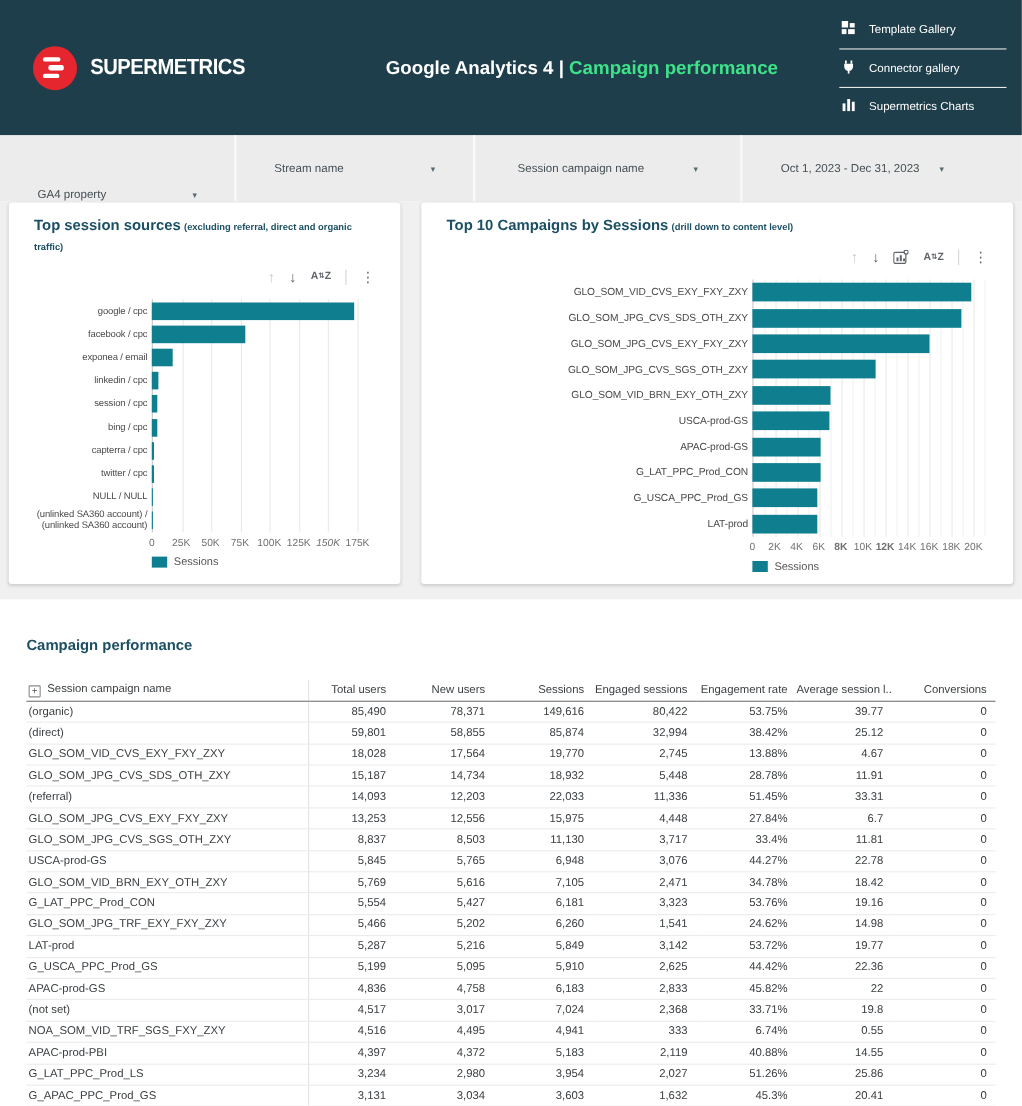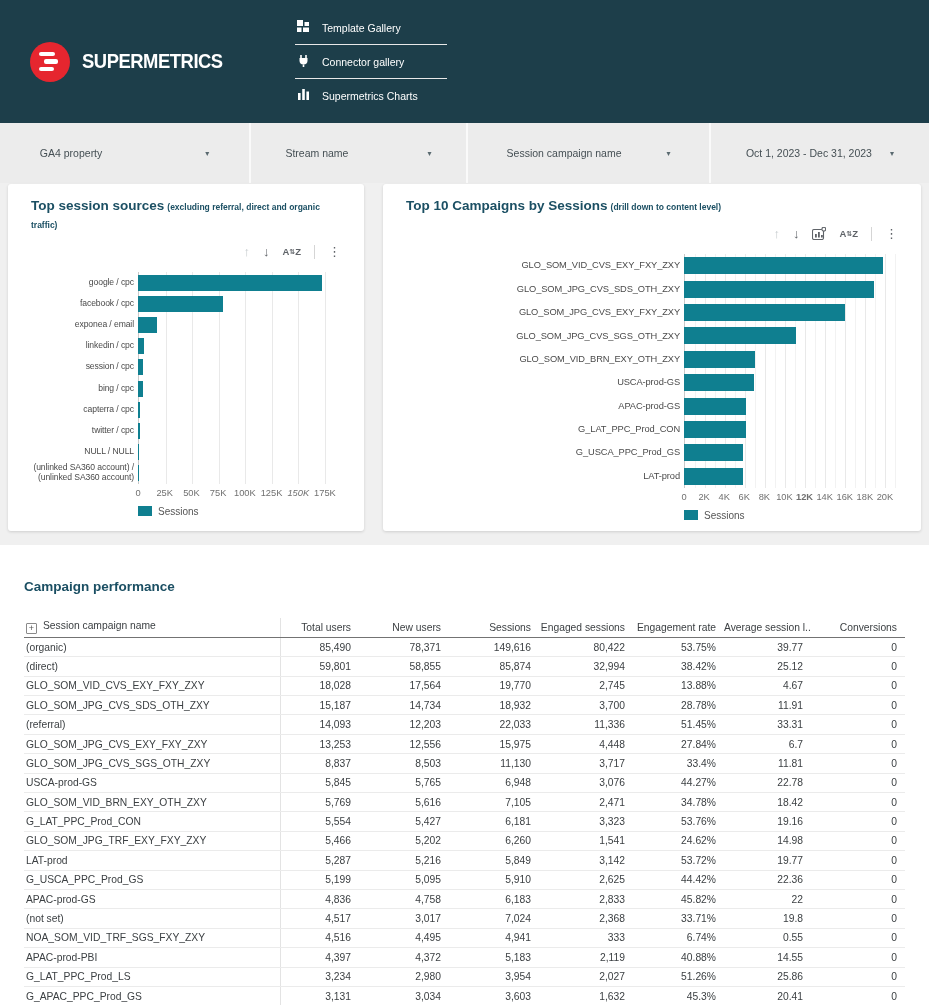--- a/index.html
+++ b/index.html
@@ -19,21 +19,21 @@
   .header-title .accent { color:#3de289; }
   .header-nav { width:152px; display:flex; flex-direction:column; }
   .nav-item { display:flex; align-items:center; gap:12px; color:#fff; font-size:10.5px; padding:9px 2px; cursor:pointer; }
   .nav-item + .nav-item { border-top:1.5px solid #e8e8e8; }
   .nav-item svg { flex:0 0 auto; }
 
   
   .filter-bar { height:60px; background:#ececec; display:flex; }
   .filter-zone { display:flex; align-items:center; justify-content:center; }
   .filter-zone + .filter-zone { border-left:2px solid #fafafa; }
-  .filter-zone:nth-child(1){ width:249px; } .filter-zone:nth-child(2){ width:217px; }
+  .filter-zone:nth-child(1){ width:213px;align-items:flex-end; } .filter-zone:nth-child(2){ width:217px; }
   .filter-zone:nth-child(3){ width:243px; } .filter-zone:nth-child(4){ width:220px; }
   .filter-inner { width:68%; display:flex; align-items:center; justify-content:space-between; cursor:pointer; }
   .filter-label { font-size:10.5px; color:#454f54; }
   .filter-caret { font-size:8px; color:#5a6a70; }
 
   
   .gray-zone { background:#f0f0f0; padding:1px 8px 14px 8px; height:362px; }
   .cards { display:flex; gap:19px; }
   .card { background:#fff; height:347px; border-radius:3px; box-shadow:0 1px 3px rgba(0,0,0,.14); padding:12px 23px; }
   #chart-card-0 { width:356px; --labelw:107px; --rowh:21.2px; --barh:16px; --labelfs:8.6px; }
@@ -79,20 +79,23 @@
 <body>
 
 <header class="app-header">
   <div class="logo-wrap">
     <div class="logo-circle">
         <i></i>
         <i></i>
         <i></i>
       </div>
     <div class="logo-text">SUPERMETRICS</div>
+  </div>
+  <div class="header-title">
+    <span>Google Analytics 4 | </span><span class="accent">Campaign performance</span>
   </div>
   <nav class="header-nav">
       <div class="nav-item">
         <span><svg width="13" height="13" viewBox="0 0 13 13">
             <rect x="0" y="0" width="6" height="6" fill="#fff"></rect>
             <rect x="7.5" y="2" width="4.5" height="4" fill="#fff"></rect>
             <rect x="0" y="7.5" width="4.5" height="4.5" fill="#fff"></rect>
             <rect x="6" y="7.5" width="6" height="4.5" fill="#fff"></rect>
           </svg></span>
         <span>Template Gallery</span>
@@ -355,21 +358,21 @@
                 <div class="bar" style="width:27.460093896713616%"></div>
               </div>
             </div>
           </div>
       </div>
       <div class="chart-axis">
           <span style="left: 0%;">0</span>
           <span style="left: 9.38967%;">2K</span>
           <span style="left: 18.7793%;">4K</span>
           <span style="left: 28.169%;">6K</span>
-          <span style="left: 37.5587%;">8K</span>
+          <span style="left: 37.5587%; font-weight: bold;">8K</span>
           <span style="left: 46.9484%;">10K</span>
           <span style="left: 56.338%; font-weight: bold;">12K</span>
           <span style="left: 65.7277%;">14K</span>
           <span style="left: 75.1174%;">16K</span>
           <span style="left: 84.507%;">18K</span>
           <span style="left: 93.8967%;">20K</span>
         </div>
       <div class="legend">
         <span class="legend-swatch"></span>
         <span class="legend-label">Sessions</span>
@@ -433,21 +436,21 @@
           <td>2,745</td>
           <td>13.88%</td>
           <td>4.67</td>
           <td>0</td>
         </tr>
         <tr>
           <td>GLO_SOM_JPG_CVS_SDS_OTH_ZXY</td>
           <td>15,187</td>
           <td>14,734</td>
           <td>18,932</td>
-          <td>3,700</td>
+          <td>5,448</td>
           <td>28.78%</td>
           <td>11.91</td>
           <td>0</td>
         </tr>
         <tr>
           <td>(referral)</td>
           <td>14,093</td>
           <td>12,203</td>
           <td>22,033</td>
           <td>11,336</td>

